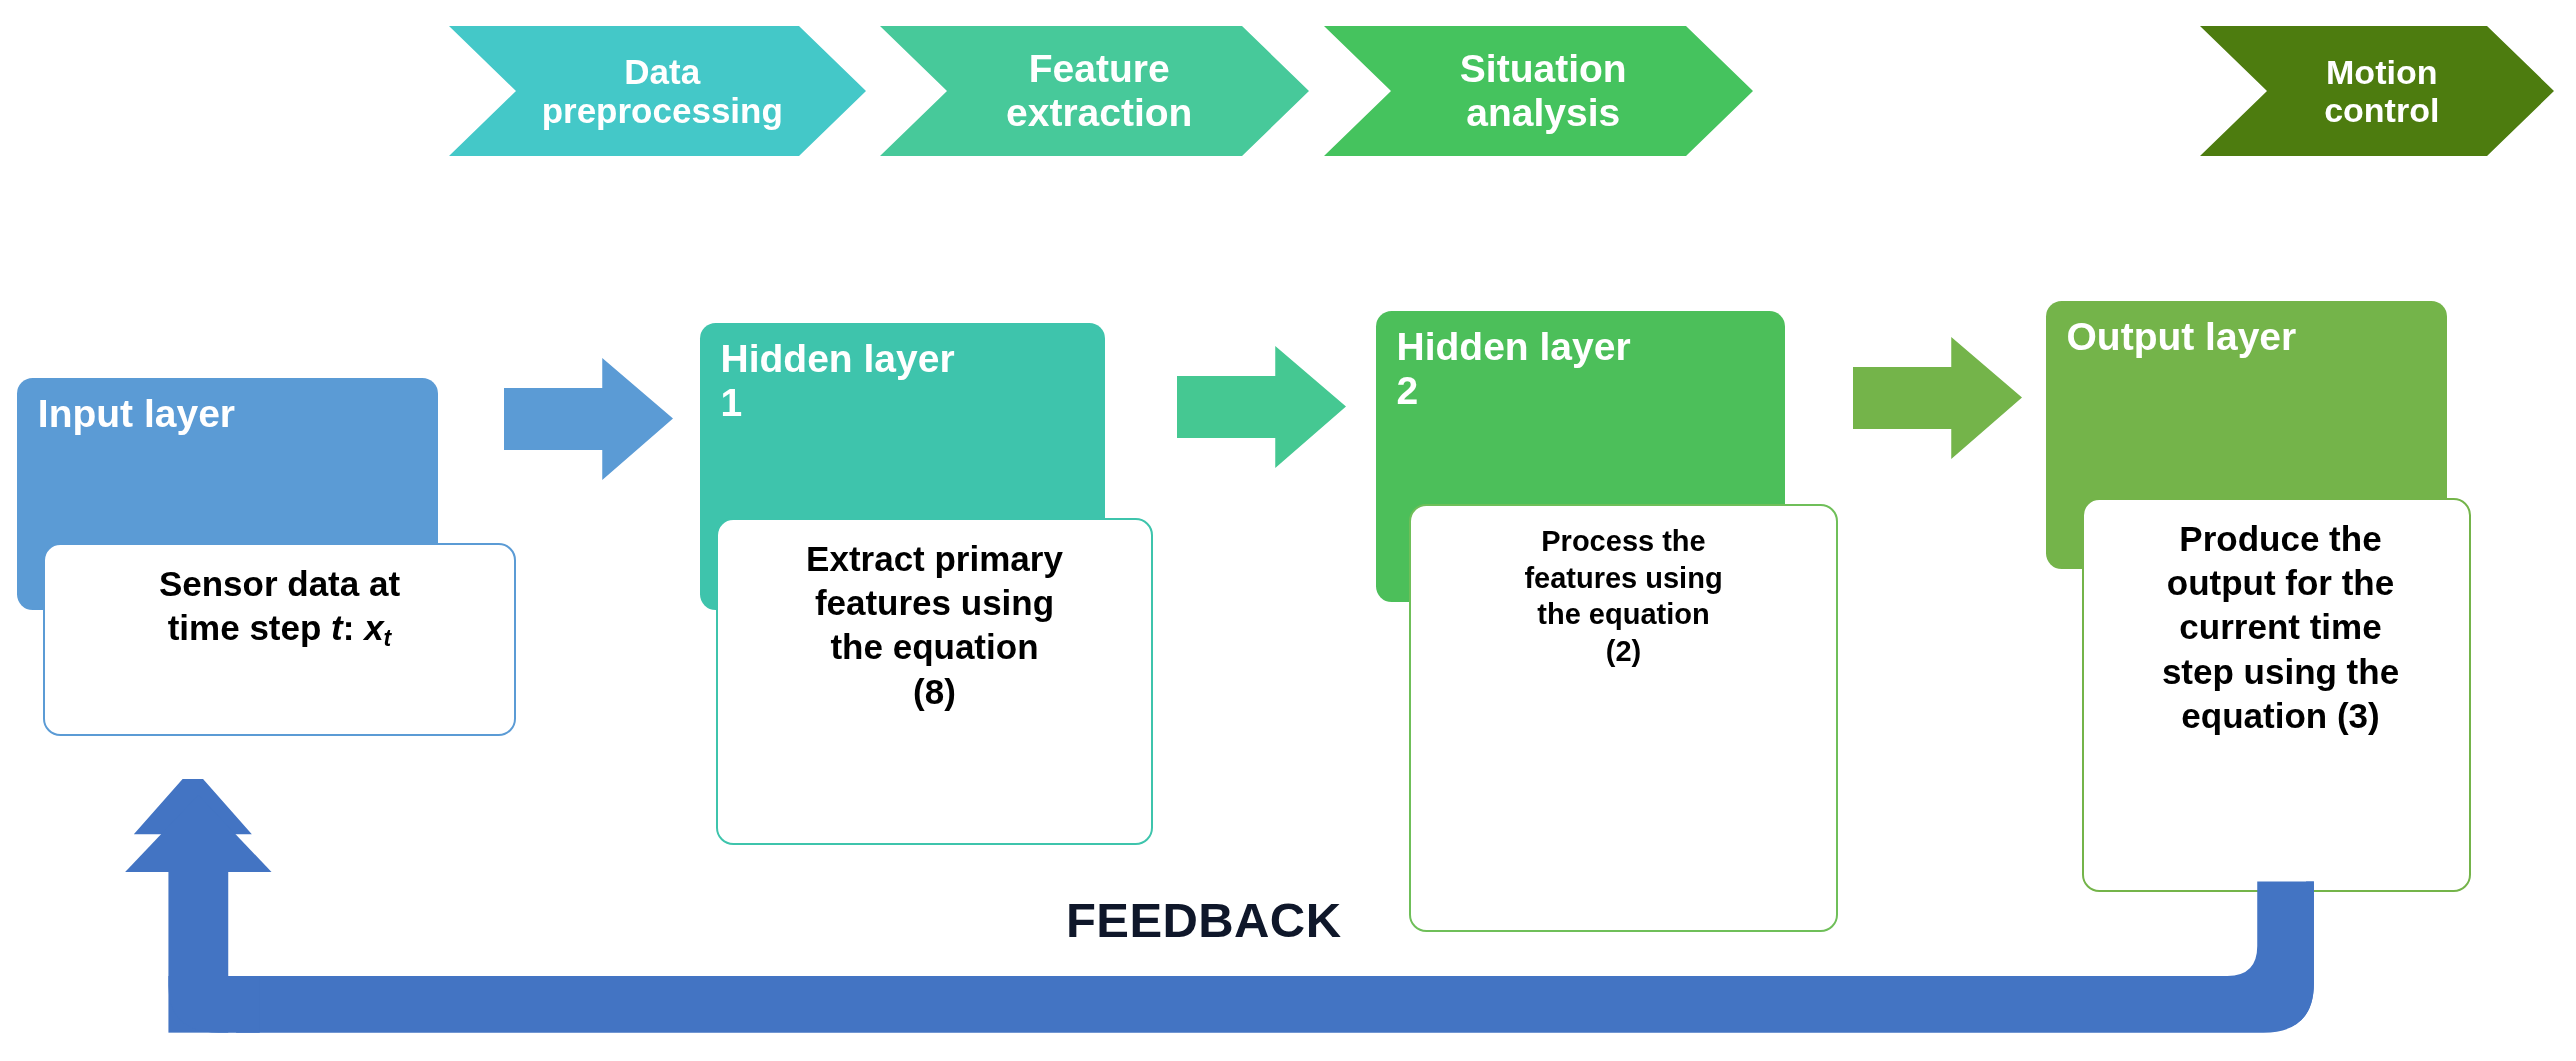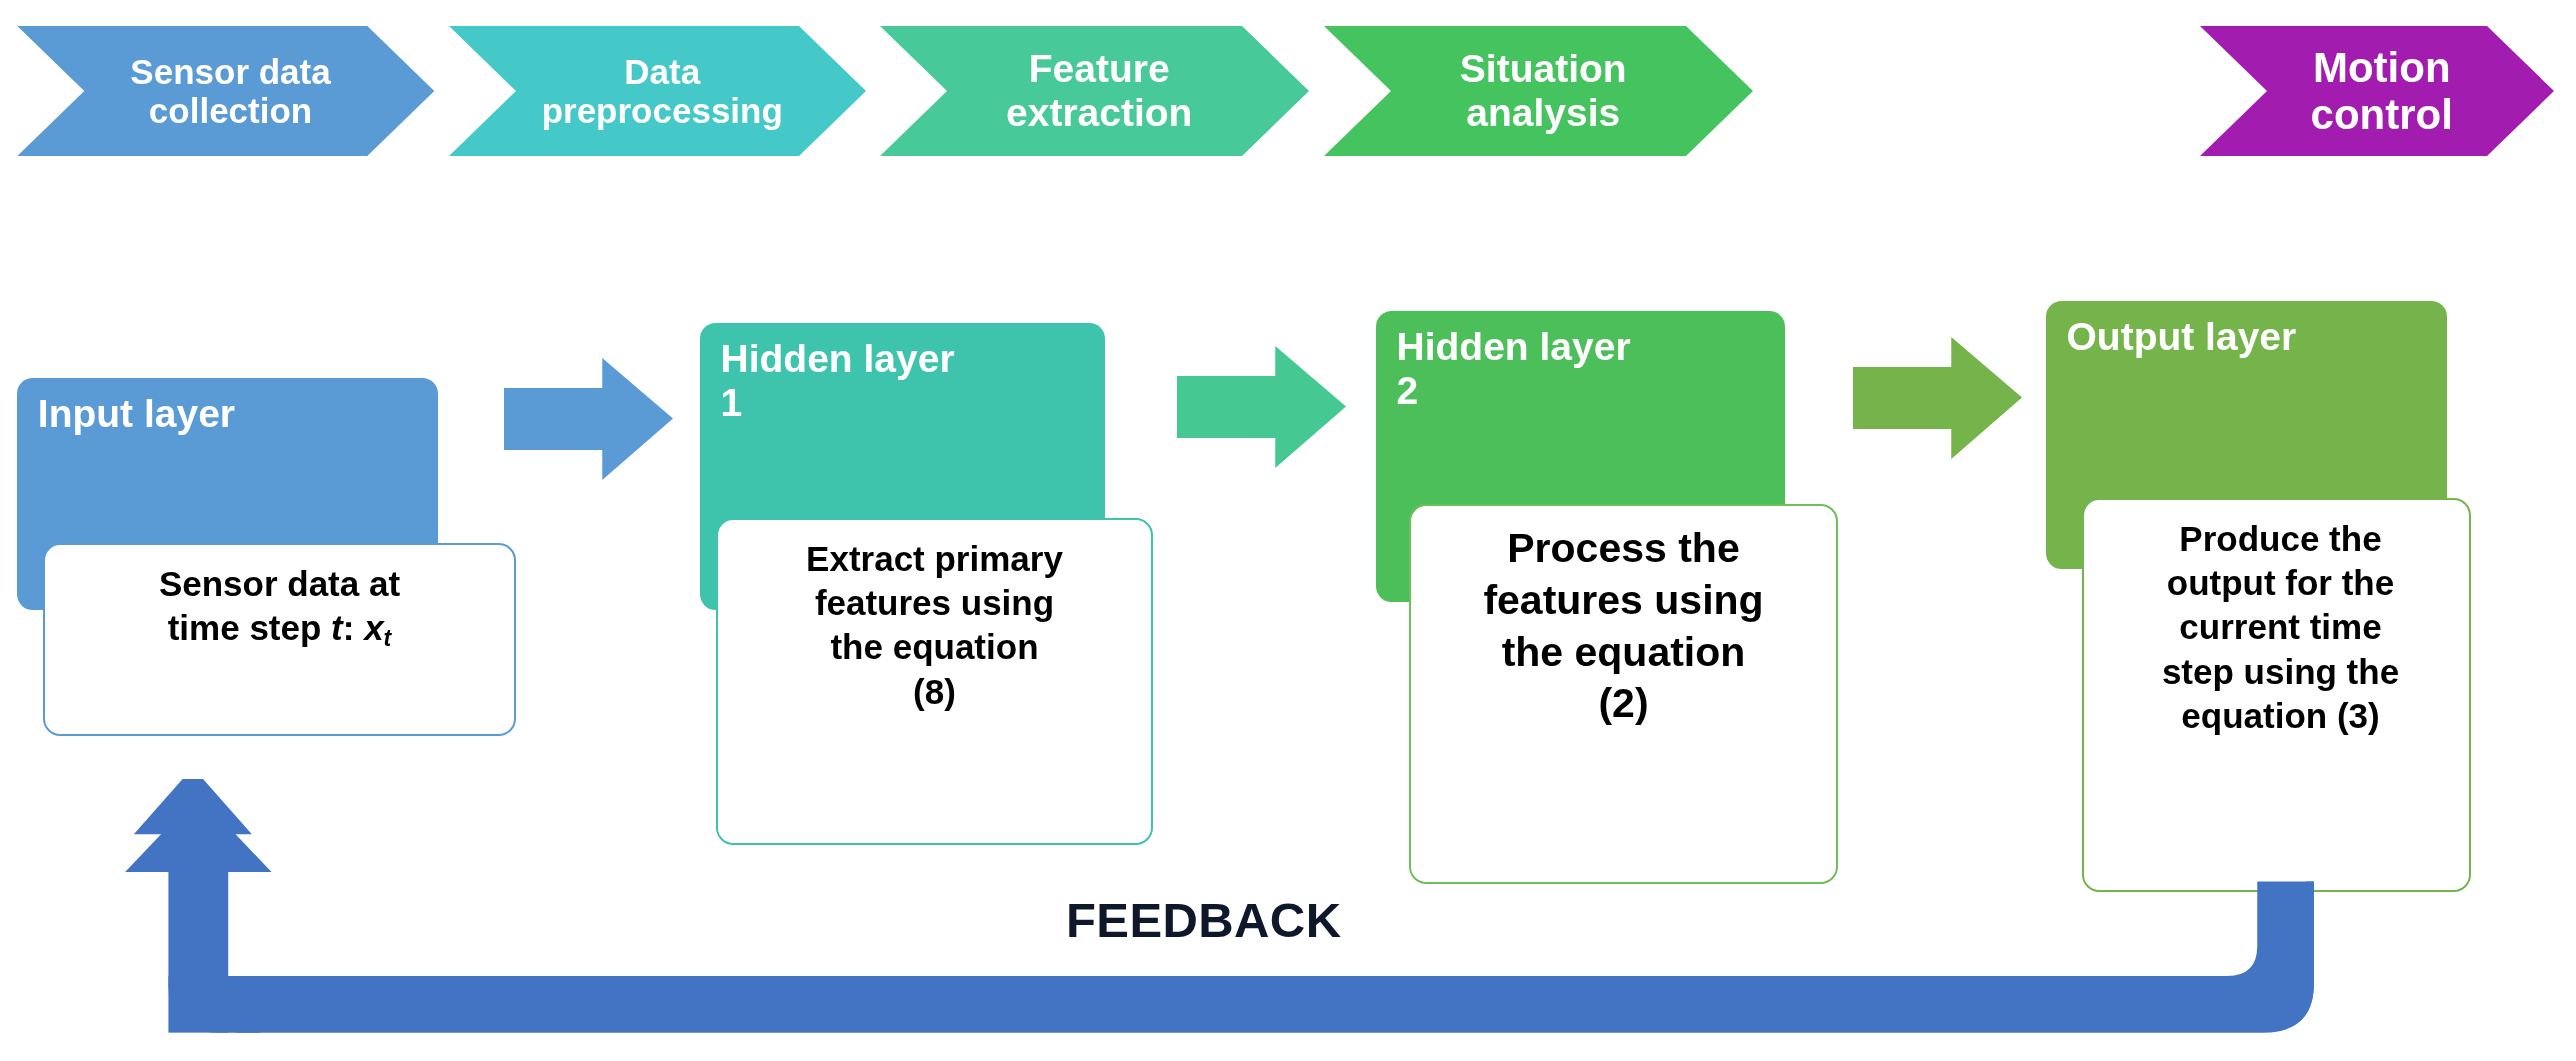--- a/index.html
+++ b/index.html
@@ -108,26 +108,20 @@
     font-weight: bold;
     color: #0f172a;
     letter-spacing: 0.4px;
   }
 </style>
 </head>
 <body>
 
 <div id="chevron-banner">
 
-  <div class="chevron" style="left:17.3px; width:417px; font-size:35px;
-              background:#5B9BD5;
-              clip-path: polygon(0 0, 350px 0, 417px 65px, 350px 130px, 0 130px, 67px 65px);">
-    <span class="chev-label">Sensor data
-collection</span>
-  </div>
 
   <div class="chevron" style="left:880px; width:429px; font-size:39px;
               background:#47C99A;
               clip-path: polygon(0 0, 362px 0, 429px 65px, 362px 130px, 0 130px, 67px 65px);">
     <span class="chev-label">Feature
 extraction</span>
   </div>
 
   <div class="chevron" style="left:449px; width:417px; font-size:35px;
               background:#44C8C8;
@@ -137,22 +131,22 @@
   </div>
 
   <div class="chevron" style="left:1324px; width:429px; font-size:39px;
               background:#45C35E;
               clip-path: polygon(0 0, 362px 0, 429px 65px, 362px 130px, 0 130px, 67px 65px);">
     <span class="chev-label">Situation
 analysis</span>
   </div>
 
 
-  <div class="chevron" style="left:2200px; width:354px; font-size:42px;
-              background:#a21caf;
+  <div class="chevron" style="left:2200px; width:354px; font-size:34px;
+              background:#4d7c0f;
               clip-path: polygon(0 0, 287px 0, 354px 65px, 287px 130px, 0 130px, 67px 65px);">
     <span class="chev-label">Motion
 control</span>
   </div>
 
 </div>
 
 <div class="layer-block" style="left:17.3px; top:378px; width:421px; height:232px; background:#5B9BD5; font-size:39px;">
   <span class="layer-title">Input layer</span>
 </div>
@@ -180,21 +174,21 @@
 <div class="flow-arrow" style="left:1177px; top:346px;">
   <svg width="169" height="122" viewBox="0 0 215 155">
     <polygon points="0,38 125,38 125,0 215,77 125,155 125,117 0,117" fill="#45C892"></polygon>
   </svg>
 </div>
 
 <div class="layer-block" style="left:1376px; top:311px; width:409px; height:291px; background:#4CBF5A; font-size:39px;">
   <span class="layer-title">Hidden layer
 2</span>
 </div>
-<div class="desc-card" style="left:1409px; top:504px; width:429px; height:380px; border:2.4px solid #6FBF59; font-size:41px;">
+<div class="desc-card" style="left:1409px; top:504px; width:429px; height:428px; border:2.4px solid #6FBF59; font-size:29px;">
   <span class="desc-text">Process the
 features using
 the equation
 (2)</span>
 </div>
 
 <div class="flow-arrow" style="left:1853px; top:337px;">
   <svg width="169" height="122" viewBox="0 0 215 155">
     <polygon points="0,38 125,38 125,0 215,77 125,155 125,117 0,117" fill="#74B44A"></polygon>
   </svg>

